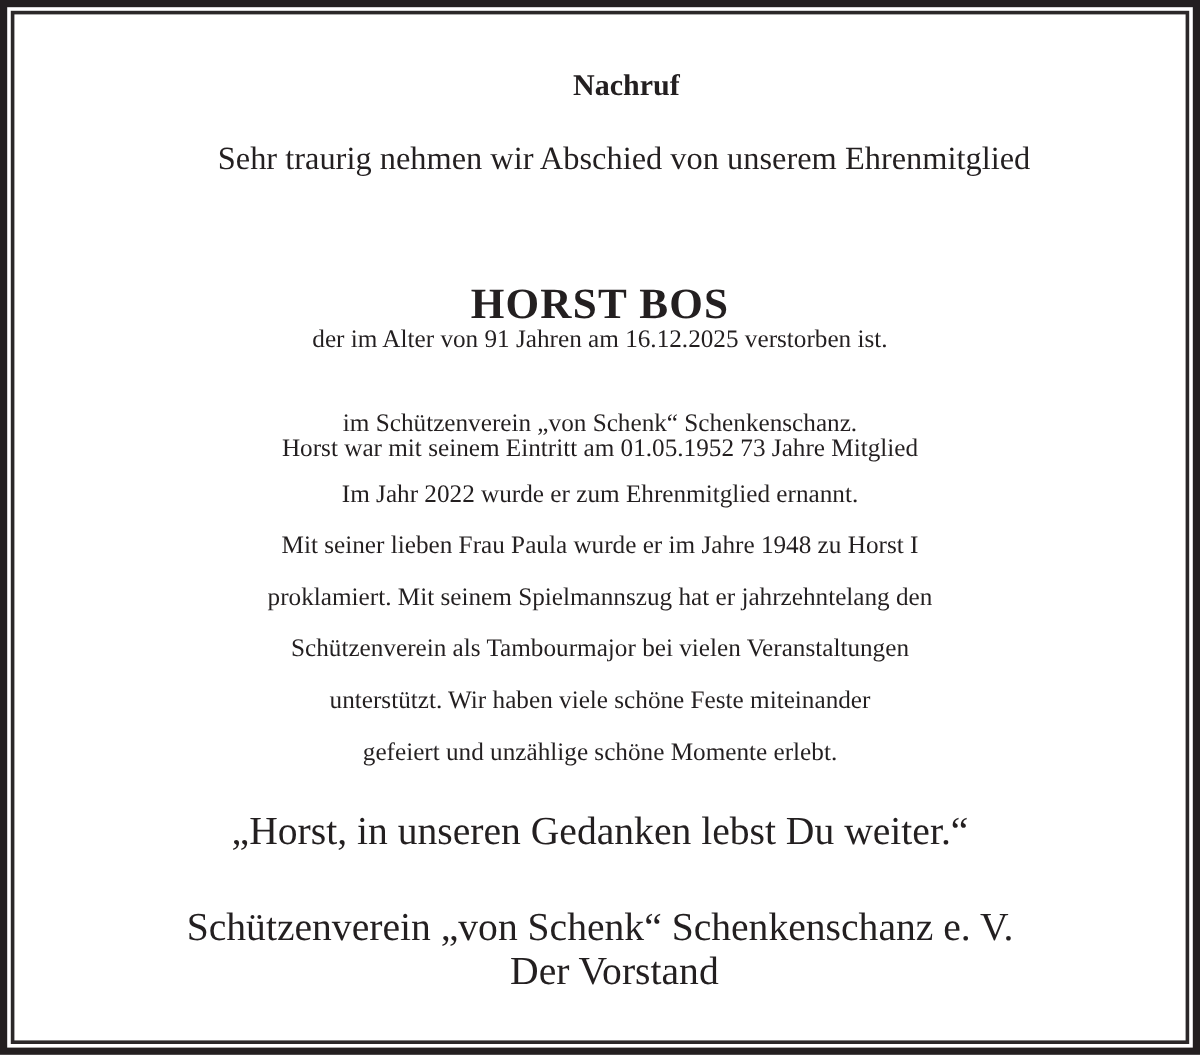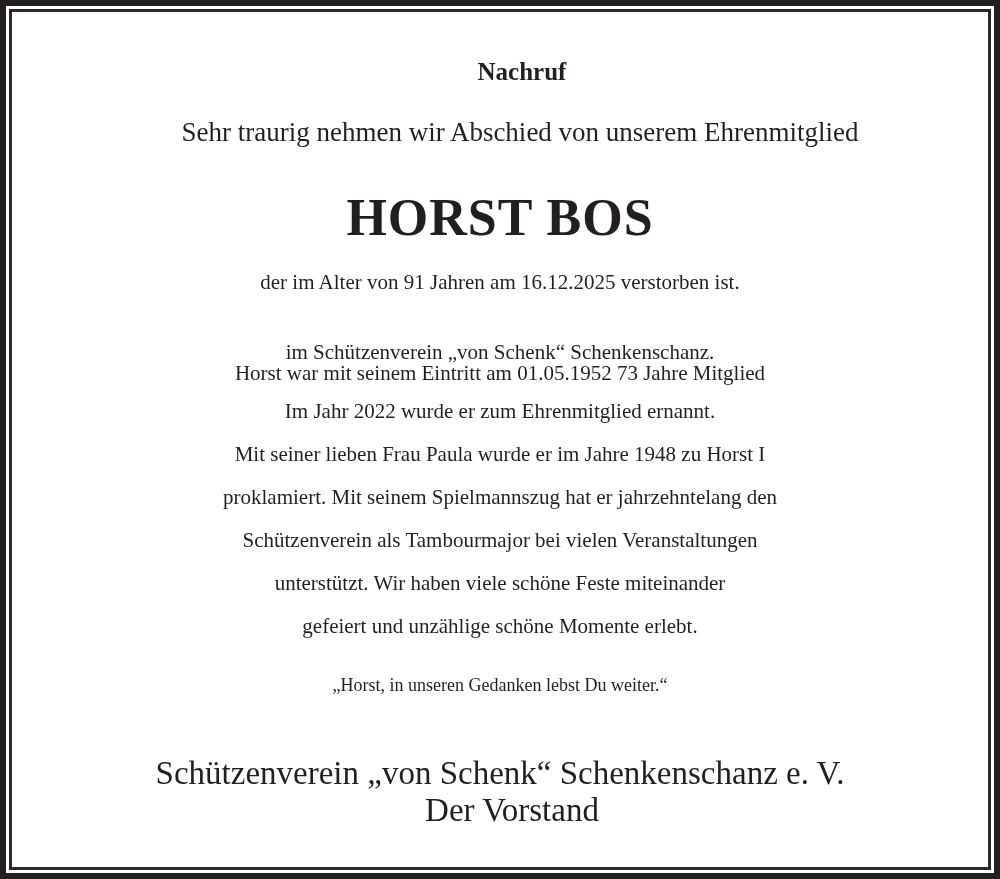--- a/index.html
+++ b/index.html
@@ -29,23 +29,23 @@
       text-align: center;
     }
     .line {
       position: absolute;
       left: 0; right: 0;
       text-align: center;
       white-space: nowrap;
     }
     .kicker { font-weight: bold; font-size: 25px; }
     .intro { font-size: 27px; padding-left: 40px; }
-    .name { font-weight: bold; font-size: 52px; letter-spacing: 1px; }
+    .name { font-weight: bold; font-size: 36px; letter-spacing: 1px; margin-top: 44px; }
     .body-line { font-size: 21px; }
-    .quote { font-size: 18px; }
+    .quote { font-size: 33px; }
     .sig { font-weight: normal; font-size: 33px; }
   </style>
 </head>
 <body>
 
 <div class="gap"></div>
 <div class="inner"></div>
 
 <div class="content">
   <div class="line kicker" style="top:58px;padding-left:44px;">Nachruf</div>

